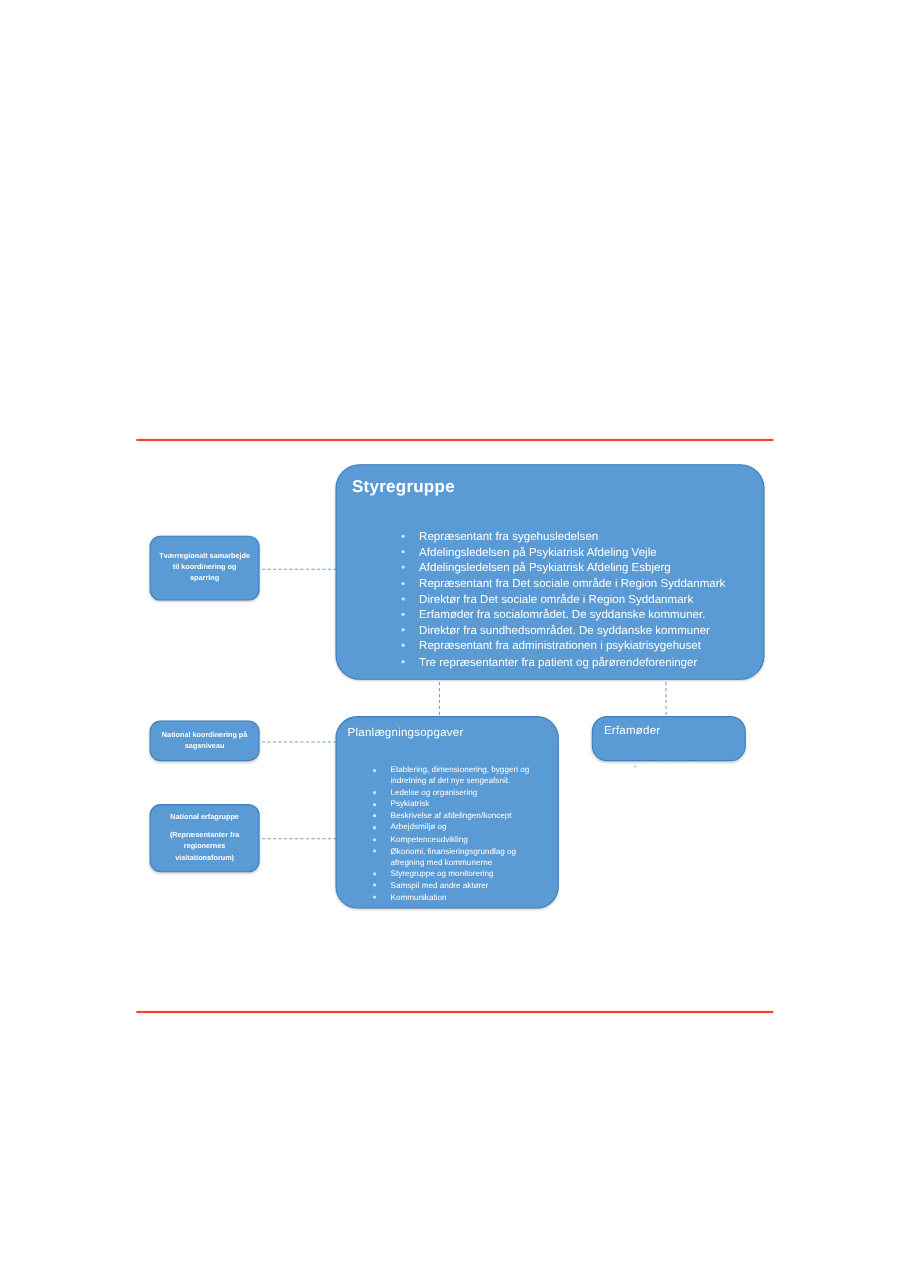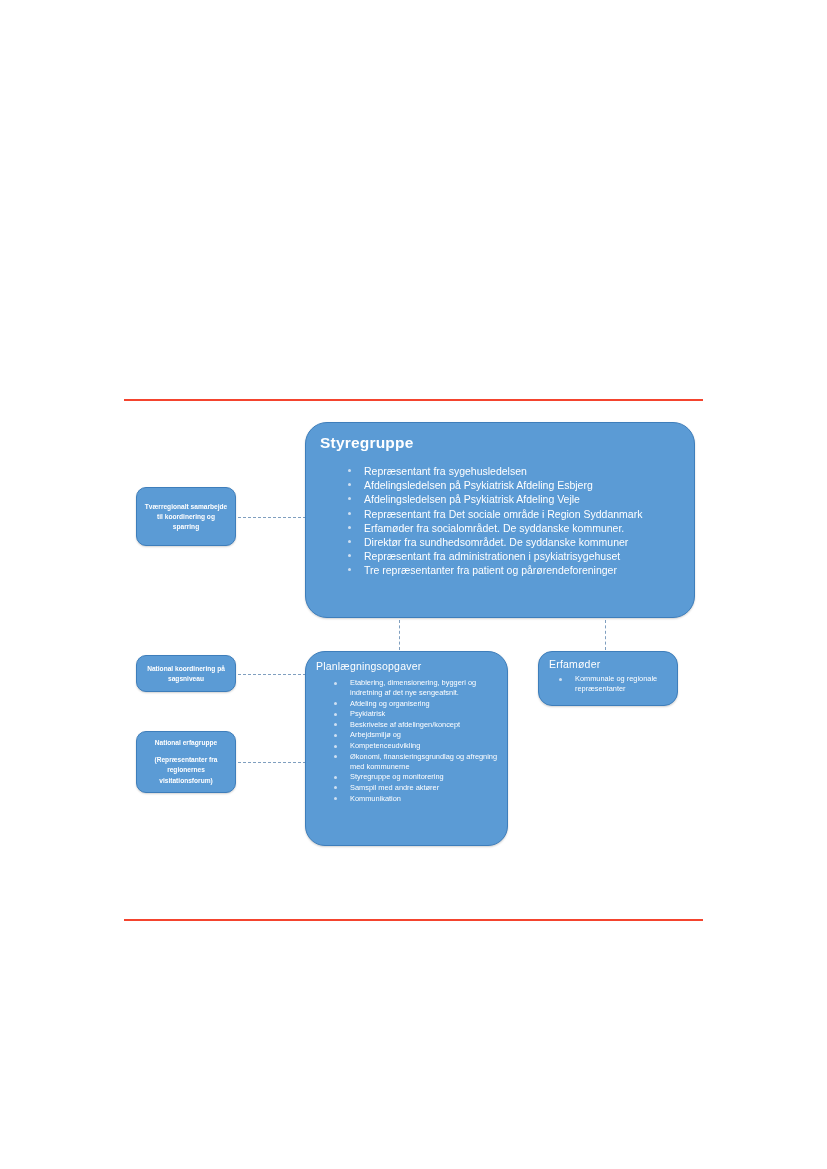--- a/index.html
+++ b/index.html
@@ -39,26 +39,26 @@
   }
 
   
   .box-styregruppe {
     left: 305px;  top: 422px;
     width: 390px; height: 196px;
     border-radius: 22px;
   }
   .box-planlaegning {
     left: 305px;  top: 651px;
-    width: 203px; height: 195px;
+    width: 203px; height: 175px;
     border-radius: 20px;
   }
   .box-erfamoeder {
     left: 538px;  top: 651px;
-    width: 140px; height: 55px;
+    width: 140px; height: 41px;
     border-radius: 14px;
   }
 
   
   .box-side {
     width: 100px;
     border-radius: 10px;
     text-align: center;
   }
   .box-tvaerregionalt { left: 136px; top: 487px; height: 59px; }
@@ -83,21 +83,21 @@
   }
   .box-erfamoeder .heading {
     left: 10px; top: 6px;
     font-size: 10.5px;
     font-weight: normal;
   }
 
   
   ul.bullets {
     position: absolute;
-    margin: 0;
+    margin: 17px;
     padding: 0;
     list-style: none;
   }
   ul.bullets > li {
     position: relative;
     padding-left: 22px;
     color: #ffffff;
   }
   ul.bullets > li::before {
     content: "";
@@ -110,21 +110,21 @@
   }
 
   .list-styregruppe {
     left: 36px; top: 41px; right: 10px;
     font-size: 10.5px;
     line-height: 14.2px;
   }
   .list-styregruppe > li::before { top: 5.6px; width: 3.5px; height: 3.5px; }
 
   .list-planlaegning {
-    left: 22px; top: 26px; right: 8px;
+    left: 10px; top: 26px; right: 8px;
     font-size: 7.4px;
     line-height: 10.1px;
   }
   .list-planlaegning > li { padding-left: 20px; margin-bottom: 0.5px; }
   .list-planlaegning > li::before { left: 6px; top: 3.6px; width: 2.6px; height: 2.6px; }
 
   .list-erfamoeder {
     left: 14px; top: 22px; right: 8px;
     font-size: 7.4px;
     line-height: 10.1px;
@@ -175,35 +175,36 @@
 <div class="conn-h conn-1"></div>
 <div class="conn-h conn-2"></div>
 <div class="conn-h conn-3"></div>
 <div class="conn-v conn-4"></div>
 <div class="conn-v conn-5"></div>
 
 <div class="box box-styregruppe">
   <div class="heading">Styregruppe</div>
   <ul class="bullets list-styregruppe">
     <li>Repræsentant fra sygehusledelsen</li>
+    <li>Afdelingsledelsen på Psykiatrisk Afdeling Vejle</li>
     <li>Afdelingsledelsen på Psykiatrisk Afdeling Esbjerg</li>
-    <li>Afdelingsledelsen på Psykiatrisk Afdeling Vejle</li>
     <li>Repræsentant fra Det sociale område i Region Syddanmark</li>
+    <li>Direktør fra Det sociale område i Region Syddanmark</li>
     <li>Erfamøder fra socialområdet. De syddanske kommuner.</li>
     <li>Direktør fra sundhedsområdet. De syddanske kommuner</li>
     <li>Repræsentant fra administrationen i psykiatrisygehuset</li>
     <li>Tre repræsentanter fra patient og pårørendeforeninger</li>
   </ul>
 </div>
 
 <div class="box box-planlaegning">
   <div class="heading">Planlægningsopgaver</div>
   <ul class="bullets list-planlaegning">
     <li>Etablering, dimensionering, byggeri og indretning af det nye sengeafsnit.</li>
-    <li>Afdeling og organisering</li>
+    <li>Ledelse og organisering</li>
     <li>Psykiatrisk</li>
     <li>Beskrivelse af afdelingen/koncept</li>
     <li>Arbejdsmiljø og</li>
     <li>Kompetenceudvikling</li>
     <li>Økonomi, finansieringsgrundlag og afregning med kommunerne</li>
     <li>Styregruppe og monitorering</li>
     <li>Samspil med andre aktører</li>
     <li>Kommunikation</li>
   </ul>
 </div>

